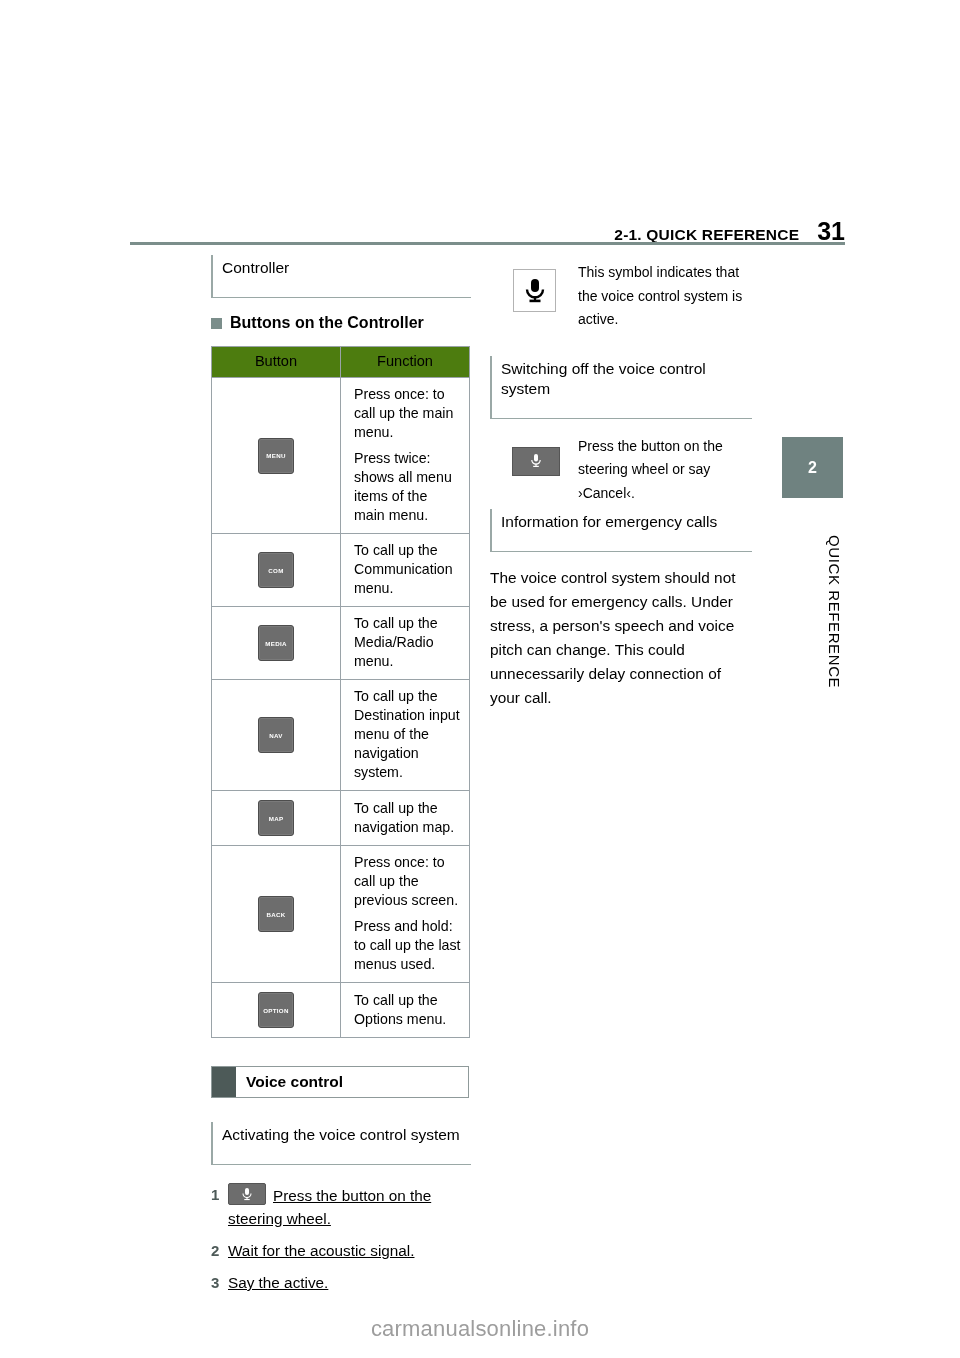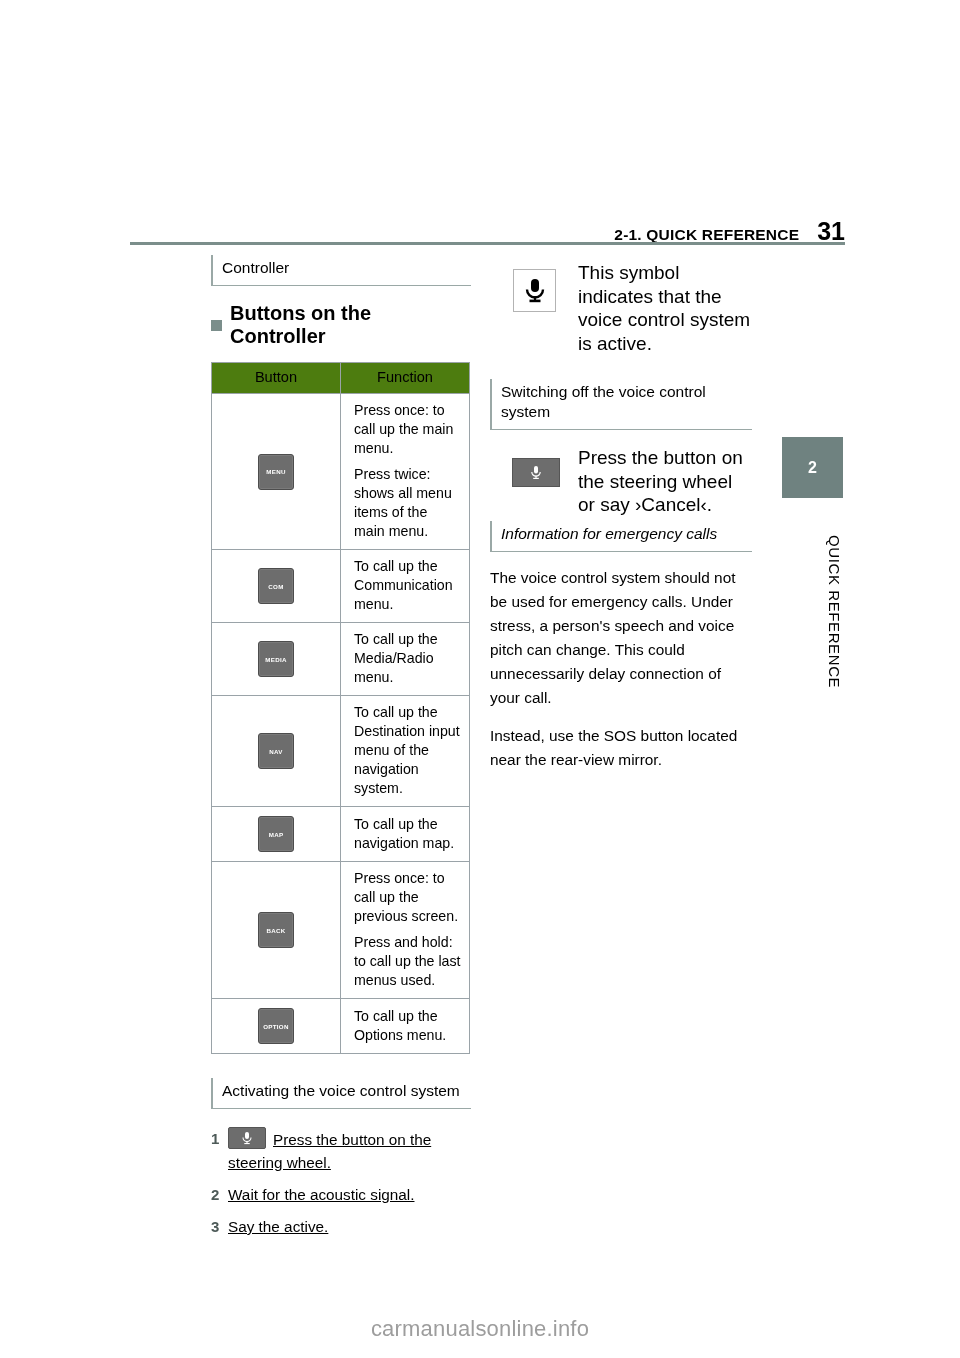--- a/index.html
+++ b/index.html
@@ -67,30 +67,30 @@
     left: 490px;
     top: 255px;
     width: 262px;
   }
 
   
   .subhead {
     position: relative;
     border-left: 2.5px solid #9aa8a6;
     border-bottom: 1.5px solid #9aa8a6;
-    padding: 3px 4px 7px 9px;
+    padding: 3px 4px 19px 9px;
     font-size: 15.5px;
     line-height: 20px;
     color: #000;
   }
 
   
   .bullet-head {
     margin-top: 16px;
-    font-size: 20px;
+    font-size: 16px;
     font-weight: bold;
     display: flex;
     align-items: center;
   }
   .bullet-sq {
     width: 11px;
     height: 11px;
     background: #7b8e8b;
     display: inline-block;
     margin-right: 8px;
@@ -225,21 +225,21 @@
     border: 1px solid #555555;
     background: #6d6d6d;
     display: flex;
     align-items: center;
     justify-content: center;
     flex: 0 0 auto;
     margin: 18px 18px 0 22px;
   }
   .sym-text {
     flex: 1 1 auto;
-    font-size: 19px;
+    font-size: 14px;
     line-height: 23.5px;
     padding-top: 6px;
   }
   .body-p {
     font-size: 15.4px;
     line-height: 24px;
     margin: 14px 0 0 0;
   }
   .subhead-r { margin-top: 24px; }
 
@@ -375,20 +375,24 @@
           <span class="hardkey">OPTION</span>
         </td>
         <td class="c-fn">
           <p>To call up the Options menu.</p>
         </td>
       </tr>
 
     </tbody>
   </table>
 
+  <div class="section-bar">
+    <span class="sq"></span>
+    <span class="lbl">Voice control</span>
+  </div>
 
   <div class="subhead" style="margin-top:24px;">Activating the voice control system</div>
 
   <div class="steps">
     <div class="step">
       <span class="num">1</span>
       <span class="txt"><span class="mic-inline"><svg width="12" height="14" viewBox="0 0 12 14">
               <rect x="4" y="1" width="4" height="7" rx="2" fill="#ffffff"></rect>
               <path d="M2 6.5a4 4 0 0 0 8 0" stroke="#ffffff" stroke-width="1.1" fill="none"></path>
               <rect x="5.4" y="10" width="1.2" height="2.2" fill="#ffffff"></rect>
@@ -429,23 +433,22 @@
       <svg width="12" height="16" viewBox="0 0 12 16" aria-hidden="true">
         <rect x="4" y="1" width="4" height="7.5" rx="2" fill="#ffffff"></rect>
         <path d="M1.8 7a4.2 4.2 0 0 0 8.4 0" stroke="#ffffff" stroke-width="1.2" fill="none"></path>
         <rect x="5.4" y="10.6" width="1.2" height="2.4" fill="#ffffff"></rect>
         <rect x="3.2" y="12.8" width="5.6" height="1.2" fill="#ffffff"></rect>
       </svg>
     </span>
     <span class="sym-text">Press the button on the steering wheel or say ›Cancel‹.</span>
   </div>
 
-  <div class="subhead" style="font-style:italic;">Information for emergency calls</div>
+  <div class="subhead" style="">Information for emergency calls</div>
 
   <p class="body-p">The voice control system should not be used for emergency calls. Under stress, a person's speech and voice pitch can change. This could unnecessarily delay connection of your call.</p>
-  <p class="body-p">Instead, use the SOS button located near the rear-view mirror.</p>
 
 </div>
 
 <div class="chapter-tab">2</div>
 <div class="chapter-vert">QUICK REFERENCE</div>
 
 <div class="watermark">carmanualsonline.info</div>
 
 </body></html>

